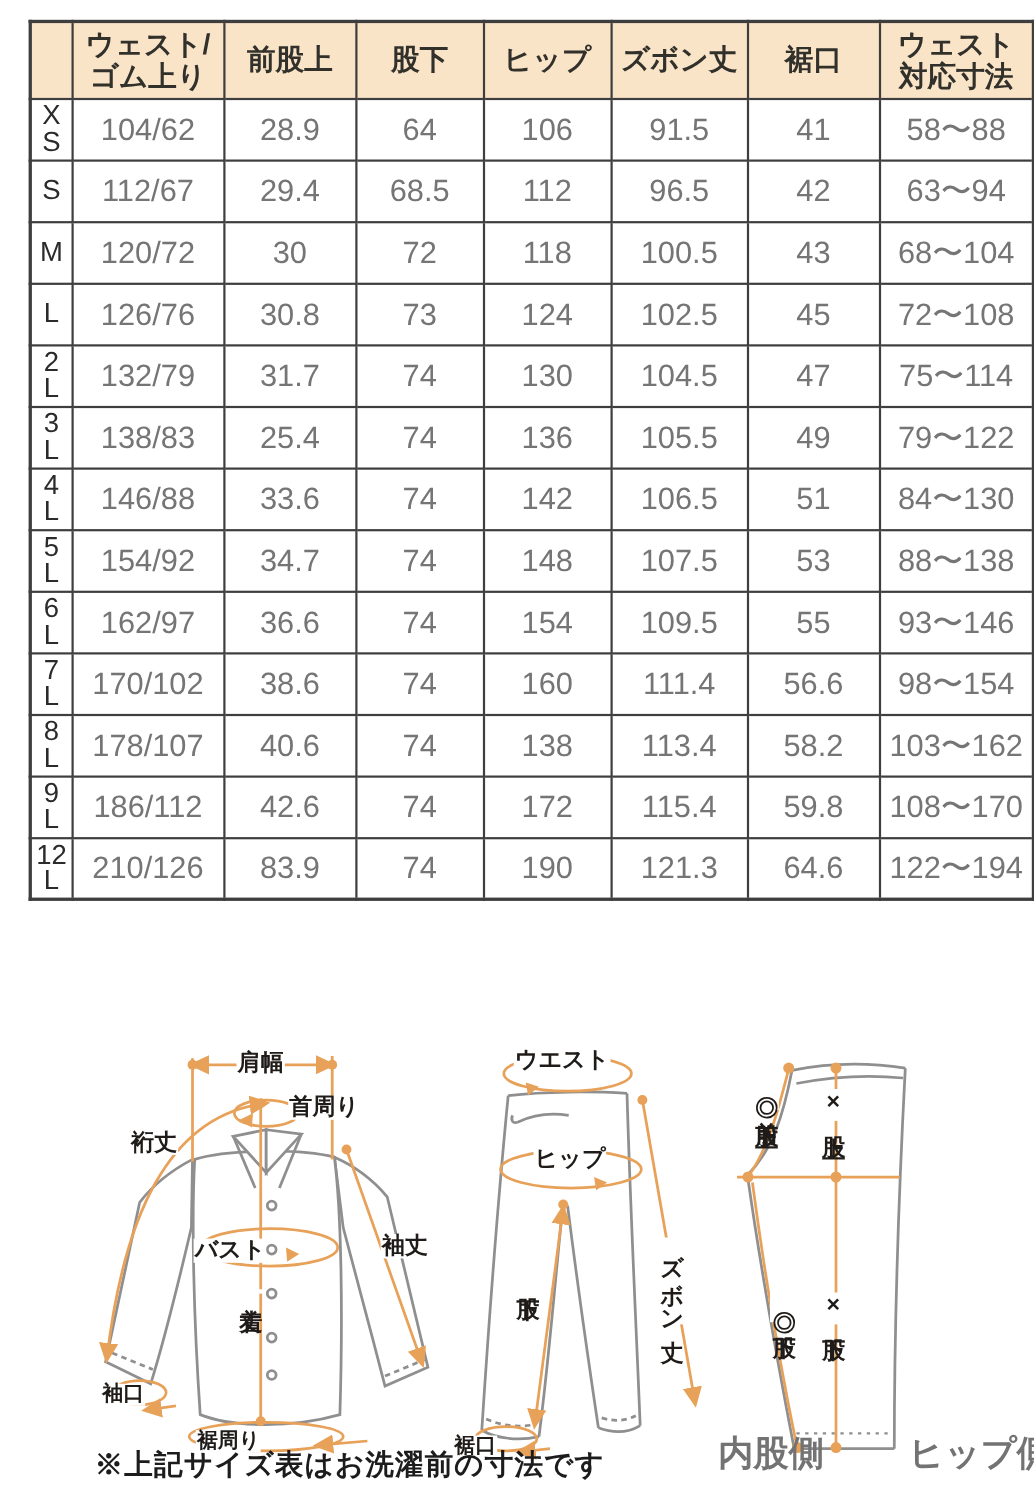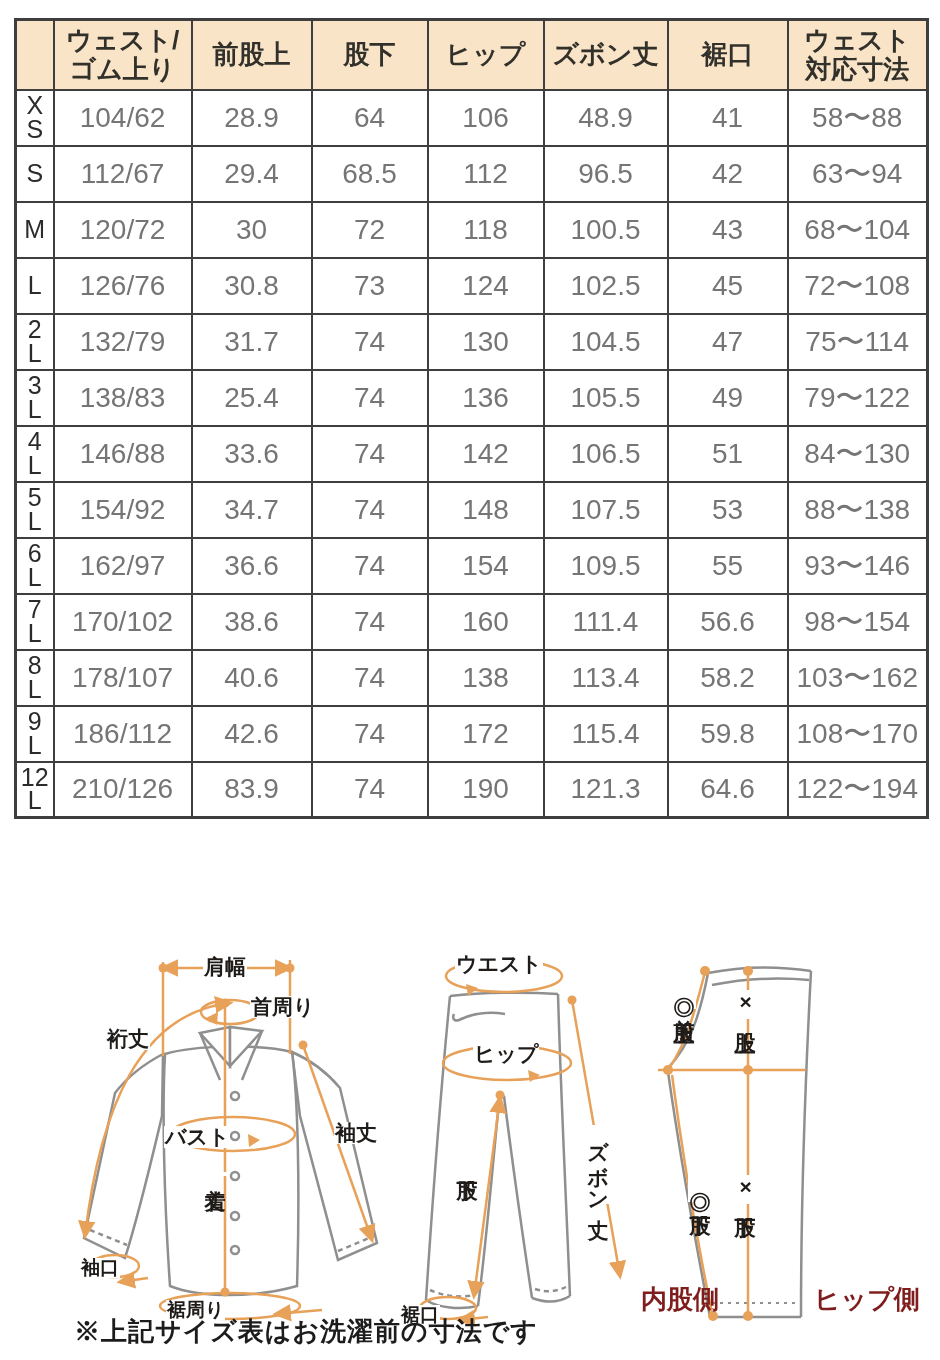--- a/index.html
+++ b/index.html
@@ -2,21 +2,21 @@
 <html><head>
 <meta charset="utf-8">
 <style>
   * { box-sizing: border-box; margin: 0; padding: 0; }
   html,body { background:#fff; }
   body {
     width: 940px; height: 1360px; position: relative;
     font-family: "Liberation Sans", sans-serif;
     overflow: hidden;
   }
-  .canvas { position:absolute; left:0; top:0; width:912px; height:1360px; background:#fff; }
+  .canvas { position:absolute; left:12px; top:0; width:912px; height:1360px; background:#fff; }
 
   
   table.size-table {
     position:absolute; left:14px; top:18px; width:912px;
     border-collapse: collapse; table-layout: fixed;
     border: 3px solid #3e3e3e;
   }
   table.size-table th, table.size-table td {
     border: 2px solid #3e3e3e;
     text-align: center; vertical-align: middle;
@@ -38,21 +38,21 @@
   .diagrams svg { position:absolute; overflow:visible; }
   .dlabel {
     position:absolute; color:#1e1b18; font-weight:700; font-size:21px;
     background:#fff; line-height:1.05; white-space:nowrap; padding:0 1px;
   }
   .dlabel.small { font-size:19px; }
   .dlabel.vert {
     writing-mode: vertical-rl; text-orientation: upright;
     letter-spacing: 2px;
   }
-  .dlabel.gray { color:#7f1d1d; font-size:26px; background:transparent; font-weight:700; }
+  .dlabel.gray { color:#737373; font-size:32px; background:transparent; font-weight:700;margin-top:19px; }
   .note {
     position:absolute; left:74px; top:1314px;
     font-size:26px; font-weight:700; color:#1c1c1c; letter-spacing:1px;
   }
 </style>
 </head>
 <body>
 
 <div class="canvas">
 
@@ -82,21 +82,21 @@
         </tr>
       </thead>
     <tbody>
         <tr>
           <td class="size-cell">X
 S</td>
           <td class="data-cell">104/62</td>
           <td class="data-cell">28.9</td>
           <td class="data-cell">64</td>
           <td class="data-cell">106</td>
-          <td class="data-cell">48.9</td>
+          <td class="data-cell">91.5</td>
           <td class="data-cell">41</td>
           <td class="data-cell">58〜88</td>
         </tr>
         <tr>
           <td class="size-cell">S</td>
           <td class="data-cell">112/67</td>
           <td class="data-cell">29.4</td>
           <td class="data-cell">68.5</td>
           <td class="data-cell">112</td>
           <td class="data-cell">96.5</td>

